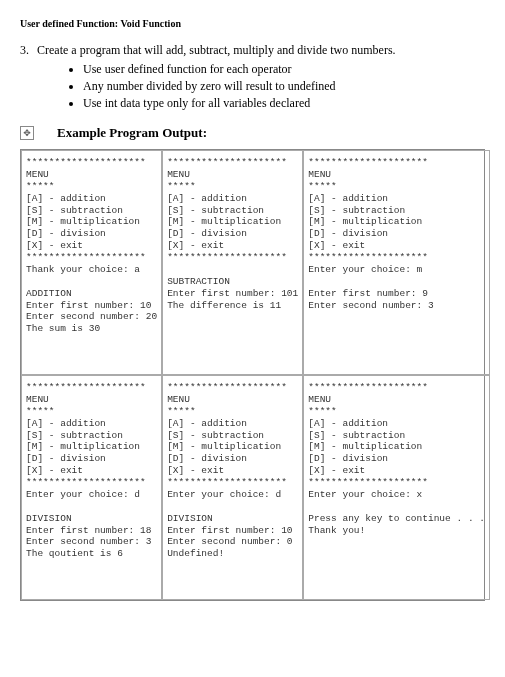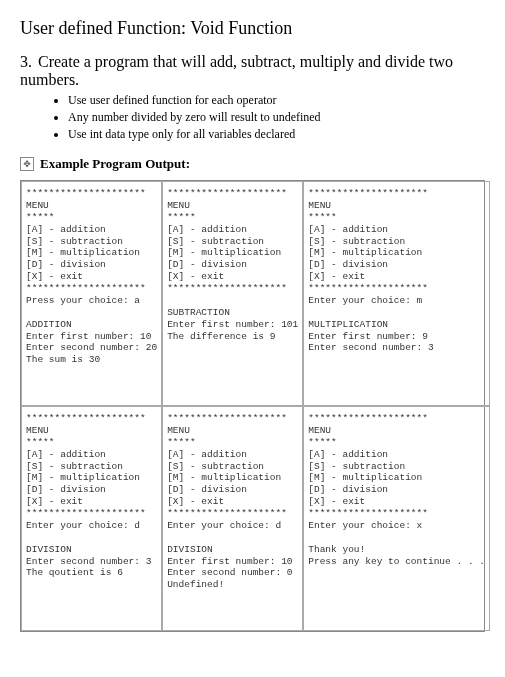--- a/index.html
+++ b/index.html
@@ -9,35 +9,35 @@
     }
     body {
       width: 505px;
       height: 677px;
       background: #fff;
       font-family: "Times New Roman", serif;
       padding: 18px 20px;
       color: #000;
     }
     .title {
-      font-weight: normal;
-      font-size: 18px;
+      font-weight: bold;
+      font-size: 10px;
       margin-bottom: 14px;
     }
     .question {
-      font-size: 16px;
+      font-size: 12px;
       margin-bottom: 4px;
     }
     .question .num {
       display: inline-block;
       width: 14px;
     }
     .bullets {
       list-style: disc;
-      margin-left: 48px;
+      margin-left: 63px;
       font-size: 12px;
     }
     .bullets li {
       margin-bottom: 2px;
     }
     .output-label-wrap {
       display: flex;
       align-items: center;
       margin-top: 14px;
       margin-bottom: 8px;
@@ -50,20 +50,21 @@
       align-items: center;
       justify-content: center;
       font-size: 9px;
       color: #555;
       margin-right: 6px;
       flex-shrink: 0;
     }
     .output-label {
       font-weight: bold;
       font-size: 13px;
+      margin-left: 17px;
     }
     .grid {
       display: grid;
       grid-template-columns: 1fr 1fr 1fr;
       border: 1px solid #888;
     }
     .cell {
       border: 1px solid #aaa;
       padding: 6px 4px;
       font-family: "Courier New", monospace;
@@ -102,72 +103,72 @@
   <div class="cell">
       <div class="line">*********************</div>
       <div class="line">MENU</div>
       <div class="line">*****</div>
       <div class="line">[A] - addition</div>
       <div class="line">[S] - subtraction</div>
       <div class="line">[M] - multiplication</div>
       <div class="line">[D] - division</div>
       <div class="line">[X] - exit</div>
       <div class="line">*********************</div>
-      <div class="line">Press your choice: a</div>
+      <div class="line">Thank your choice: a</div>
       <div class="line">&nbsp;</div>
       <div class="line">ADDITION</div>
       <div class="line">Enter first number: 10</div>
       <div class="line">Enter second number: 20</div>
       <div class="line">The sum is 30</div>
     </div>
   <div class="cell">
       <div class="line">*********************</div>
       <div class="line">MENU</div>
       <div class="line">*****</div>
       <div class="line">[A] - addition</div>
       <div class="line">[S] - subtraction</div>
       <div class="line">[M] - multiplication</div>
       <div class="line">[D] - division</div>
       <div class="line">[X] - exit</div>
       <div class="line">*********************</div>
       <div class="line">&nbsp;</div>
       <div class="line">SUBTRACTION</div>
       <div class="line">Enter first number: 101</div>
-      <div class="line">The difference is 9</div>
+      <div class="line">The difference is 11</div>
     </div>
   <div class="cell">
       <div class="line">*********************</div>
       <div class="line">MENU</div>
       <div class="line">*****</div>
       <div class="line">[A] - addition</div>
       <div class="line">[S] - subtraction</div>
       <div class="line">[M] - multiplication</div>
       <div class="line">[D] - division</div>
       <div class="line">[X] - exit</div>
       <div class="line">*********************</div>
       <div class="line">Enter your choice: m</div>
       <div class="line">&nbsp;</div>
-      <div class="line">MULTIPLICATION</div>
       <div class="line">Enter first number: 9</div>
       <div class="line">Enter second number: 3</div>
     </div>
 
   <div class="cell row2">
       <div class="line">*********************</div>
       <div class="line">MENU</div>
       <div class="line">*****</div>
       <div class="line">[A] - addition</div>
       <div class="line">[S] - subtraction</div>
       <div class="line">[M] - multiplication</div>
       <div class="line">[D] - division</div>
       <div class="line">[X] - exit</div>
       <div class="line">*********************</div>
       <div class="line">Enter your choice: d</div>
       <div class="line">&nbsp;</div>
       <div class="line">DIVISION</div>
+      <div class="line">Enter first number: 18</div>
       <div class="line">Enter second number: 3</div>
       <div class="line">The qoutient is 6</div>
     </div>
   <div class="cell row2">
       <div class="line">*********************</div>
       <div class="line">MENU</div>
       <div class="line">*****</div>
       <div class="line">[A] - addition</div>
       <div class="line">[S] - subtraction</div>
       <div class="line">[M] - multiplication</div>
@@ -186,16 +187,16 @@
       <div class="line">MENU</div>
       <div class="line">*****</div>
       <div class="line">[A] - addition</div>
       <div class="line">[S] - subtraction</div>
       <div class="line">[M] - multiplication</div>
       <div class="line">[D] - division</div>
       <div class="line">[X] - exit</div>
       <div class="line">*********************</div>
       <div class="line">Enter your choice: x</div>
       <div class="line">&nbsp;</div>
+      <div class="line">Press any key to continue . . .</div>
       <div class="line">Thank you!</div>
-      <div class="line">Press any key to continue . . .</div>
     </div>
 </div>
 
 </body></html>

